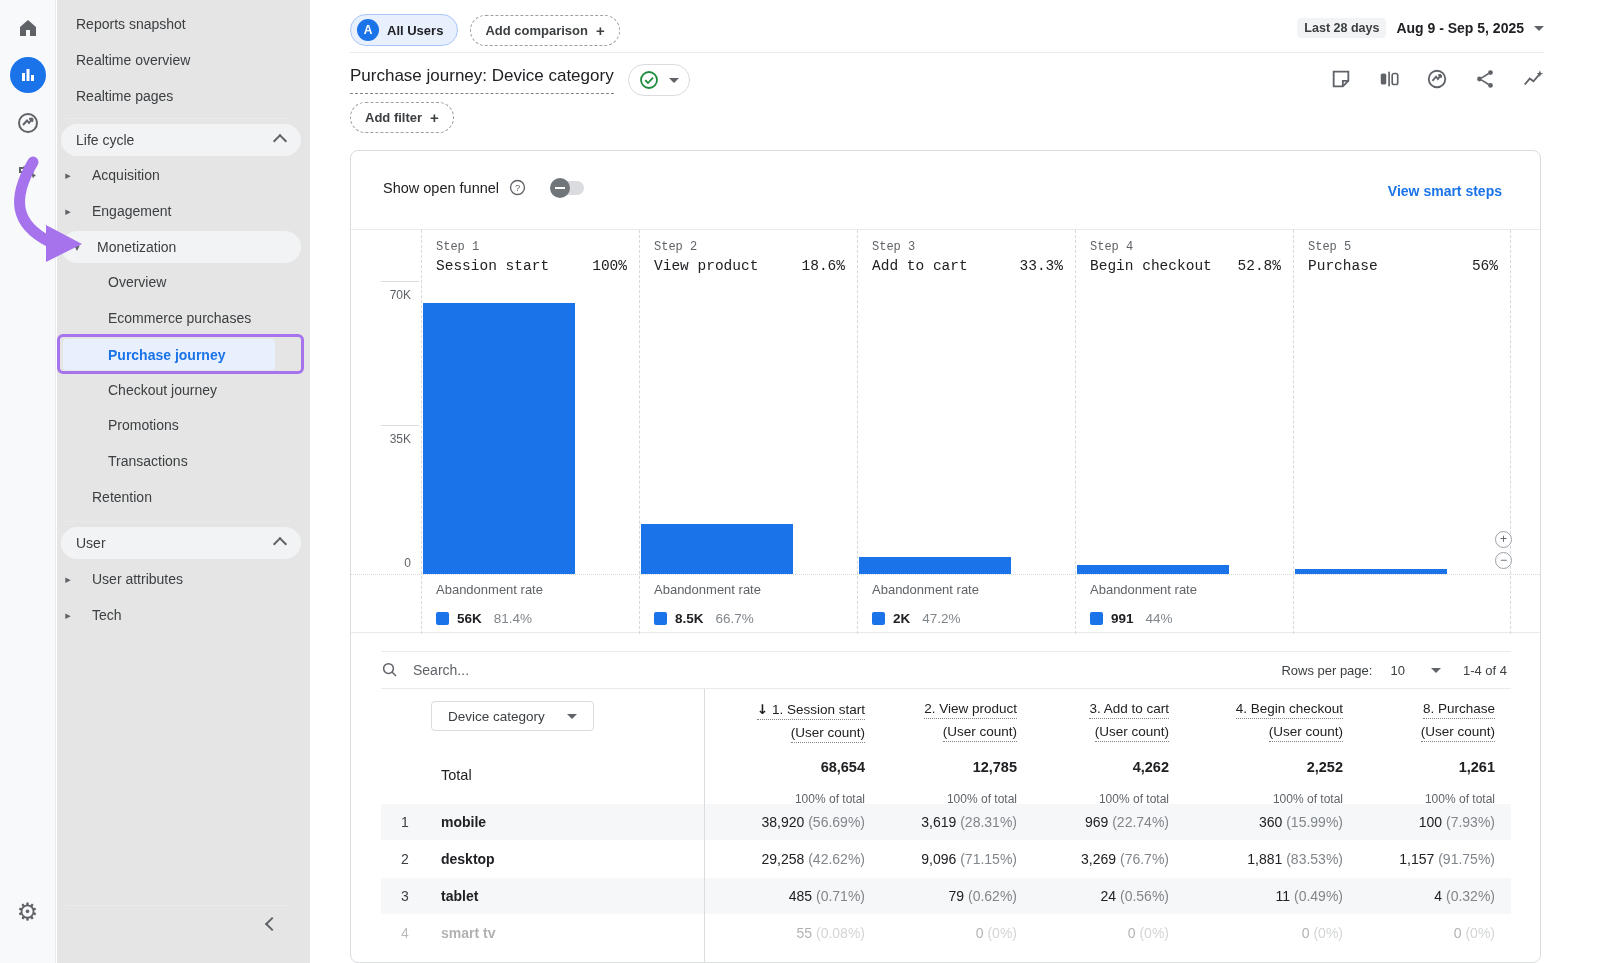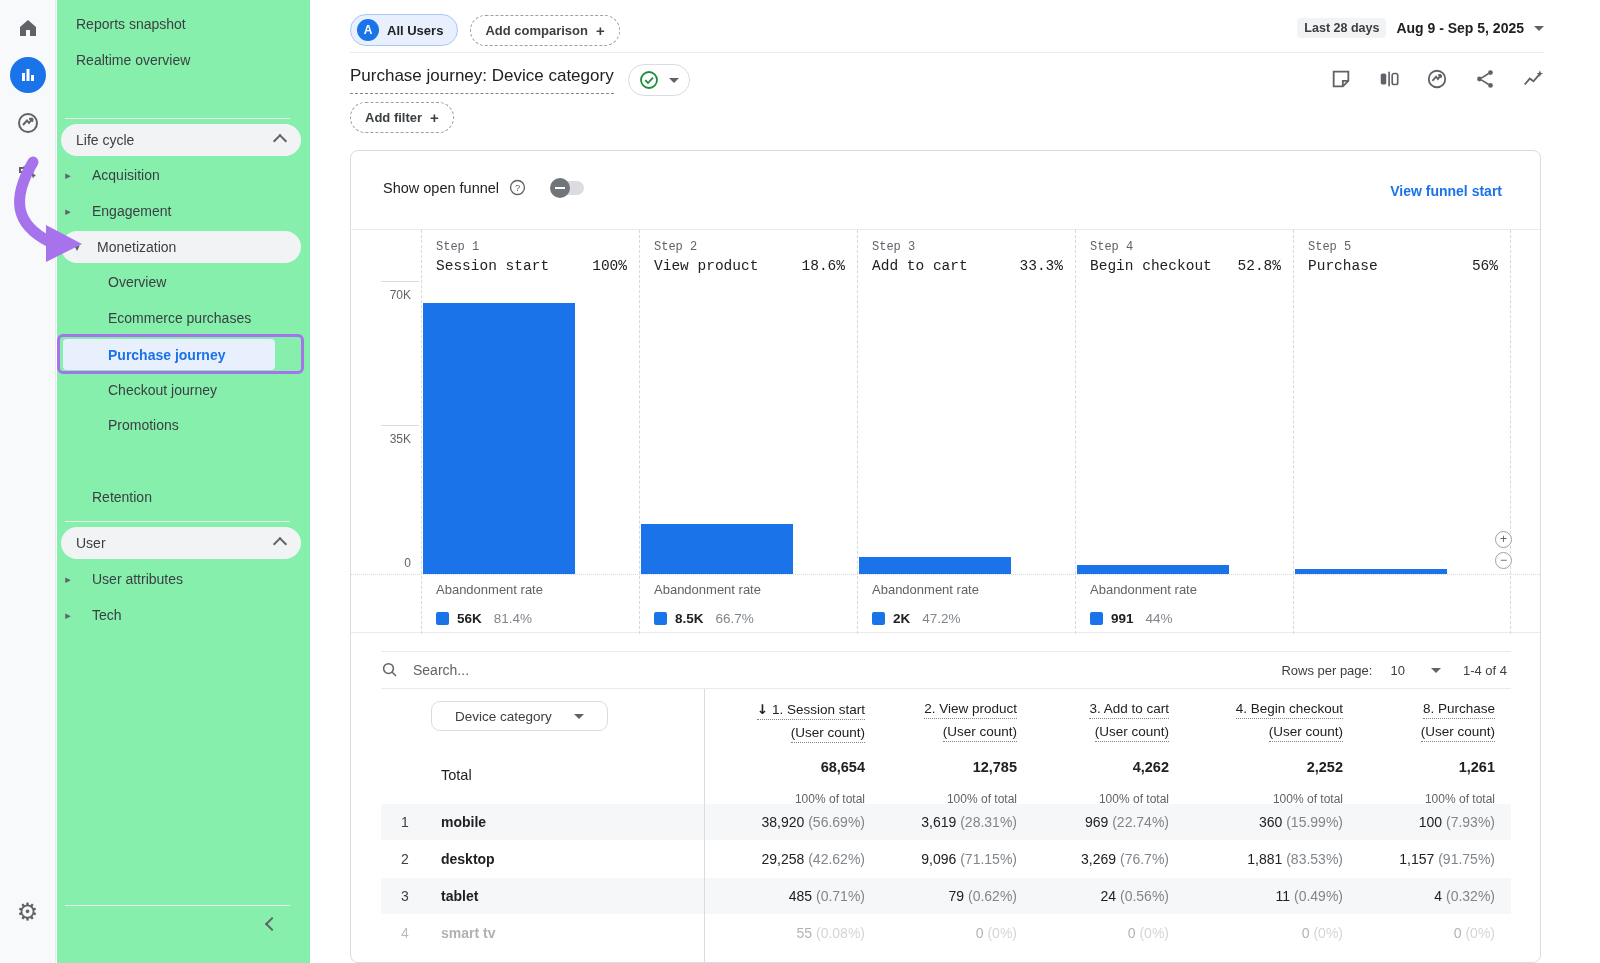--- a/index.html
+++ b/index.html
@@ -7,21 +7,21 @@
   body { font-family:"Liberation Sans", sans-serif; color:#202124; }
   .glyph { font-family:"DejaVu Sans", sans-serif; }
   #app { position:relative; width:1600px; height:963px; overflow:hidden; background:#fff; }
 
   
   #rail { position:absolute; left:0; top:0; width:56px; height:963px; background:#f8f9fa; border-right:1px solid #e8eaed; }
   .rail-ic { position:absolute; left:50%; transform:translateX(-50%); cursor:pointer; }
   .blue-circ { width:36px; height:36px; border-radius:50%; background:#1a73e8; display:flex; align-items:center; justify-content:center; }
 
   
-  #sidebar { position:absolute; left:57px; top:0; width:253px; height:963px; background:#86efac; font-size:14px; color:#3c4043; }
+  #sidebar { position:absolute; left:57px; top:0; width:253px; height:963px; background:#e5e5e5; font-size:14px; color:#3c4043; }
   .snav { position:absolute; left:0; width:100%; height:30px; display:flex; align-items:center; cursor:pointer; }
   .snav .lbl { white-space:nowrap; }
   .divider { position:absolute; left:8px; width:225px; border-top:1px solid #e8eaed; }
   .pill { position:absolute; left:4px; width:240px; height:32px; background:#f1f3f4; border-radius:16px; display:flex; align-items:center; cursor:pointer; }
   .chev { width:10px; height:10px; border-right:2px solid #5f6368; border-bottom:2px solid #5f6368; display:inline-block; }
   .chev.up { transform:rotate(-135deg); margin-top:4px; }
   .chev.left { transform:rotate(135deg); }
   .tri { color:#5f6368; font-size:11px; width:22px; text-align:center; }
   .active-item { position:absolute; left:6px; top:339px; width:212px; height:31px; background:#e8f0fe; border-radius:4px; display:flex; align-items:center; cursor:pointer; }
   .active-item .lbl { color:#1a73e8; font-weight:bold; margin-left:45px; }
@@ -86,21 +86,21 @@
   .searchrow input { border:0; outline:0; font-size:14px; color:#3c4043; margin-left:14px; width:300px; font-family:"Liberation Sans",sans-serif; }
   .searchrow input::placeholder { color:#5f6368; }
   .pager { margin-left:auto; display:flex; align-items:center; gap:4px; font-size:13px; color:#3c4043; }
   .pp-val { margin-left:14px; }
   .pager .caret { margin:0 18px 0 22px; }
   .pg-range { margin-right:4px; }
   .metric { text-align:right; padding-right:16px; }
   .m0{width:177px;} .m1{width:152px;} .m2{width:152px;} .m3{width:174px;} .m4{width:152px;}
   .dimcol { width:323px; }
   .headrow { height:60px; display:flex; }
-  .dimbtn { margin:12px 0 0 50px; height:30px; border:1px solid #dadce0; border-radius:9px; display:inline-flex; align-items:center; gap:22px; padding:0 23px; font-size:13.5px; color:#3c4043; cursor:pointer; align-self:flex-start; }
+  .dimbtn { margin:12px 0 0 50px; height:30px; border:1px solid #dadce0; border-radius:4px; display:inline-flex; align-items:center; gap:22px; padding:0 16px; font-size:13.5px; color:#3c4043; cursor:pointer; align-self:flex-start; }
   .colhead { font-size:13.5px; color:#202124; padding-top:12px; cursor:pointer; }
   .colhead .u { border-bottom:1px dotted #80868b; padding-bottom:2px; display:inline-block; margin-bottom:5px; }
   .sortarrow { font-weight:bold; margin-right:4px; }
   .totalrow { height:54px; display:flex; }
   .total-lbl { font-size:14.5px; padding:18px 0 0 60px; }
   .tval { font-size:14.5px; font-weight:bold; padding-top:10px; }
   .tsub { font-size:12px; color:#5f6368; font-weight:normal; margin-top:17px; }
   .drow { height:37px; display:flex; align-items:center; font-size:14px; border-top:1px solid #fff; }
   .drow:nth-child(odd) { background:#f6f7f8; }
   .drow .num { width:60px; padding-left:20px; color:#3c4043; }
@@ -148,20 +148,23 @@
     <span class="rail-ic glyph" style="top:898px; font-size:24px; color:#5f6368;">⚙</span>
   </div>
 
   <div id="sidebar">
     <div class="snav" style="top:9px">
         <span class="lbl" style="margin-left:19px">Reports snapshot</span>
       </div>
     <div class="snav" style="top:45px">
         <span class="lbl" style="margin-left:19px">Realtime overview</span>
       </div>
+    <div class="snav" style="top:81px">
+        <span class="lbl" style="margin-left:19px">Realtime pages</span>
+      </div>
     <div class="divider" style="top:118px"></div>
 
     <div class="pill" style="top:124px">
       <span class="lbl" style="margin-left:15px">Life cycle</span>
       <span style="margin-left:auto; margin-right:16px;"><span class="chev up"></span></span>
     </div>
 
     <div class="snav" style="top:160px">
         <span class="tri glyph">▸</span>
         <span class="lbl" style="margin-left:13px">Acquisition</span>
@@ -186,20 +189,23 @@
     <div class="active-item">
         <span class="lbl">Purchase journey</span>
       </div>
     <div id="hl-box"></div>
 
     <div class="snav" style="top:375px">
         <span class="lbl" style="margin-left:51px">Checkout journey</span>
       </div>
     <div class="snav" style="top:410px">
         <span class="lbl" style="margin-left:51px">Promotions</span>
+      </div>
+    <div class="snav" style="top:446px">
+        <span class="lbl" style="margin-left:51px">Transactions</span>
       </div>
     <div class="snav" style="top:482px">
         <span class="lbl" style="margin-left:35px">Retention</span>
       </div>
 
     <div class="divider" style="top:521px"></div>
     <div class="pill" style="top:527px">
       <span class="lbl" style="margin-left:15px">User</span>
       <span style="margin-left:auto; margin-right:16px;"><span class="chev up"></span></span>
     </div>
@@ -304,21 +310,21 @@
       <span>Show open funnel</span>
       <svg class="ic" width="17" height="17" viewBox="0 0 20 20">
           <circle cx="10" cy="10" r="8.2" fill="none" stroke="#5f6368" stroke-width="1.6"></circle>
           <text x="10" y="14" font-size="11" text-anchor="middle" fill="#5f6368" font-family="Liberation Sans, sans-serif">?</text>
         </svg>
       <span class="switch">
           <span class="track"></span>
           <span class="knob"></span>
         </span>
     </div>
-    <span class="vfs">View funnel start</span>
+    <span class="vfs">View smart steps</span>
 
     <span class="ytick" style="left:24px; top:137px">70K</span>
     <span class="ytick" style="left:24px; top:281px">35K</span>
     <span class="ytick" style="left:24px; top:405px">0</span>
     <span class="ytickline" style="left:30px; top:130px"></span>
     <span class="ytickline" style="left:30px; top:274px"></span>
 
     <div id="funnel" style="left:0">
       <div class="baseline"></div>
 

